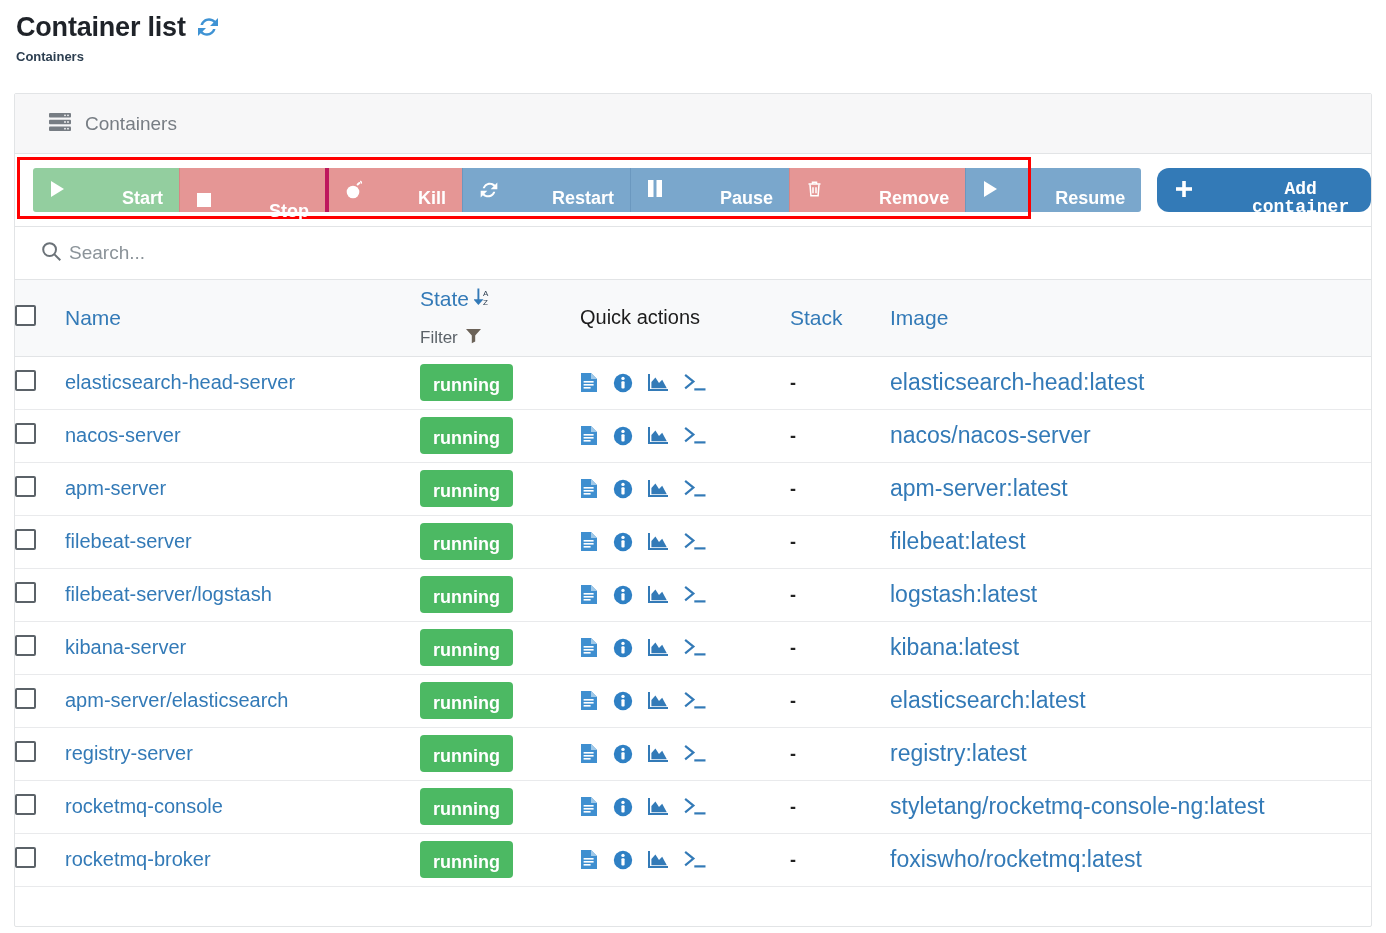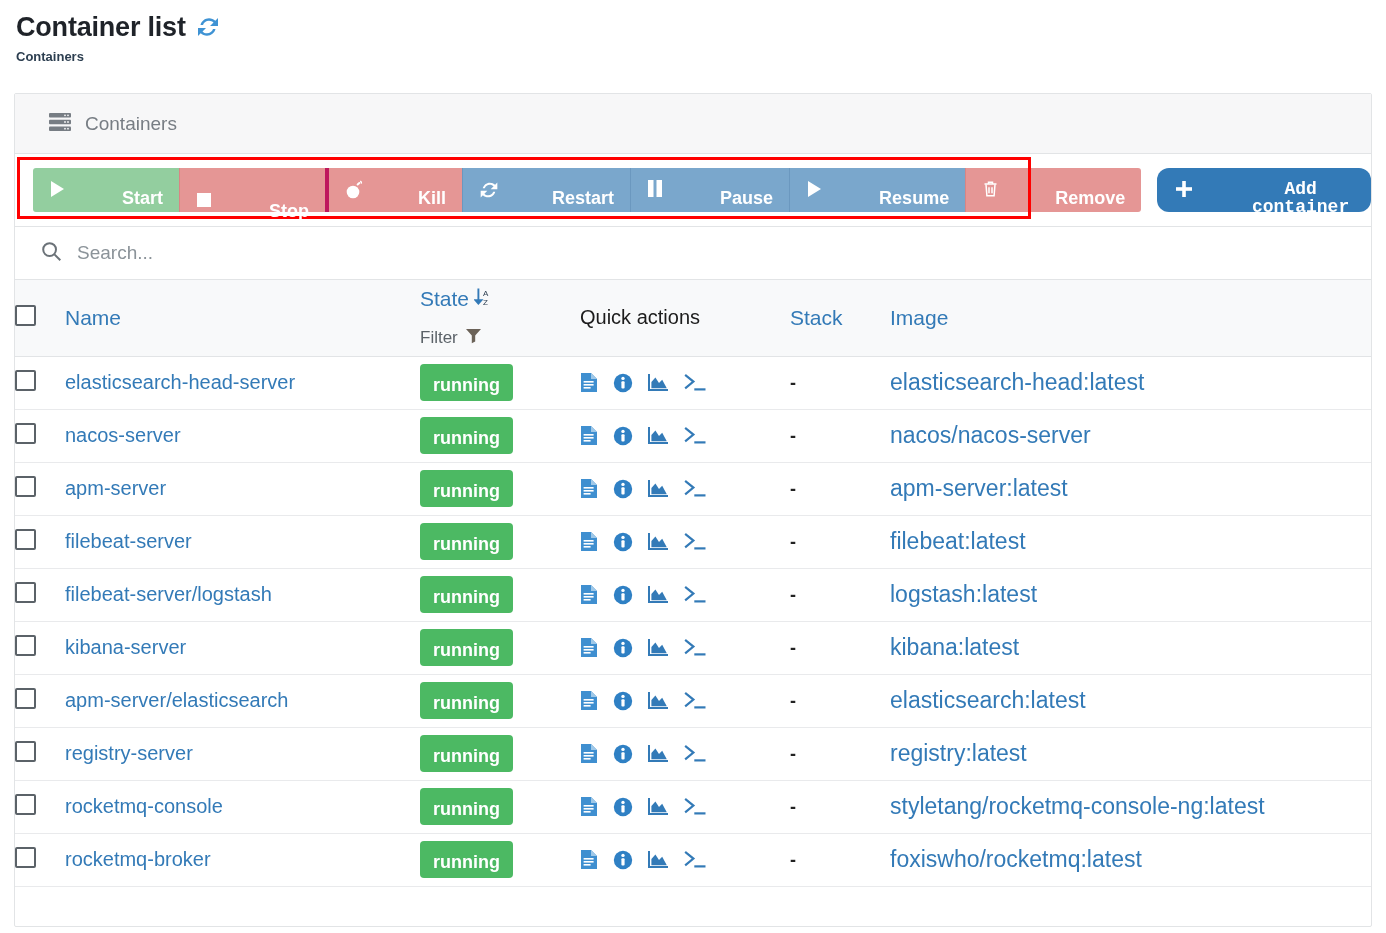--- a/index.html
+++ b/index.html
@@ -85,21 +85,21 @@
     padding: 0 18px;
     font-family: Liberation Mono, monospace;
   }
 
   
   .ico { display: inline-block; width: 20px; height: 20px; position: relative; flex: 0 0 20px; }
   .ico svg { display: block; }
 
   
   .searchbar {
-    display: flex; align-items: center; gap: 13px;
+    display: flex; align-items: center; gap: 5px;
     height: 53px;
     padding-left: 26px;
     border-bottom: 1px solid #e2e4e6;
     background: #fff;
   }
   .search-input {
     border: none; outline: none; flex: 1;
     font-size: 19px; color: #7d858c;
     font-family: "Liberation Sans", sans-serif;
     background: transparent;
@@ -250,39 +250,39 @@
           <button class="btn btn-pause">
             <span class="ico">
               <svg width="16" height="17" viewBox="0 0 16 17" fill="#fff">
                 <rect x="1" y="0" width="5.5" height="17"></rect>
                 <rect x="9.5" y="0" width="5.5" height="17"></rect>
               </svg>
             </span>
             <span class="lbl">Pause</span>
           </button>
 
-          <button class="btn btn-resume">
-            <span class="ico">
-              <svg width="17" height="18" viewBox="0 0 17 18">
-                  <path d="M2 1l13 8-13 8z" fill="#fff"></path>
-                </svg>
-            </span>
-            <span class="lbl">Resume</span>
-          </button>
-
           <button class="btn btn-remove">
             <span class="ico">
               <svg width="17" height="18" viewBox="0 0 17 18" fill="none" stroke="#fff" stroke-width="1.5">
                 <path d="M2.5 4h12"></path>
                 <path d="M6.5 4V2.2h4V4"></path>
                 <path d="M4 4.5l.9 11.3h7.2L13 4.5"></path>
                 <path d="M7 7.2v6M10 7.2v6"></path>
               </svg>
             </span>
             <span class="lbl">Remove</span>
+          </button>
+
+          <button class="btn btn-resume">
+            <span class="ico">
+              <svg width="17" height="18" viewBox="0 0 17 18">
+                  <path d="M2 1l13 8-13 8z" fill="#fff"></path>
+                </svg>
+            </span>
+            <span class="lbl">Resume</span>
           </button>
 
         </div>
 
         <button class="btn btn-add">
           <span class="ico">
             <svg width="18" height="18" viewBox="0 0 18 18" fill="#fff">
               <rect x="7.2" y="1" width="3.6" height="16"></rect>
               <rect x="1" y="7.2" width="16" height="3.6"></rect>
             </svg>

